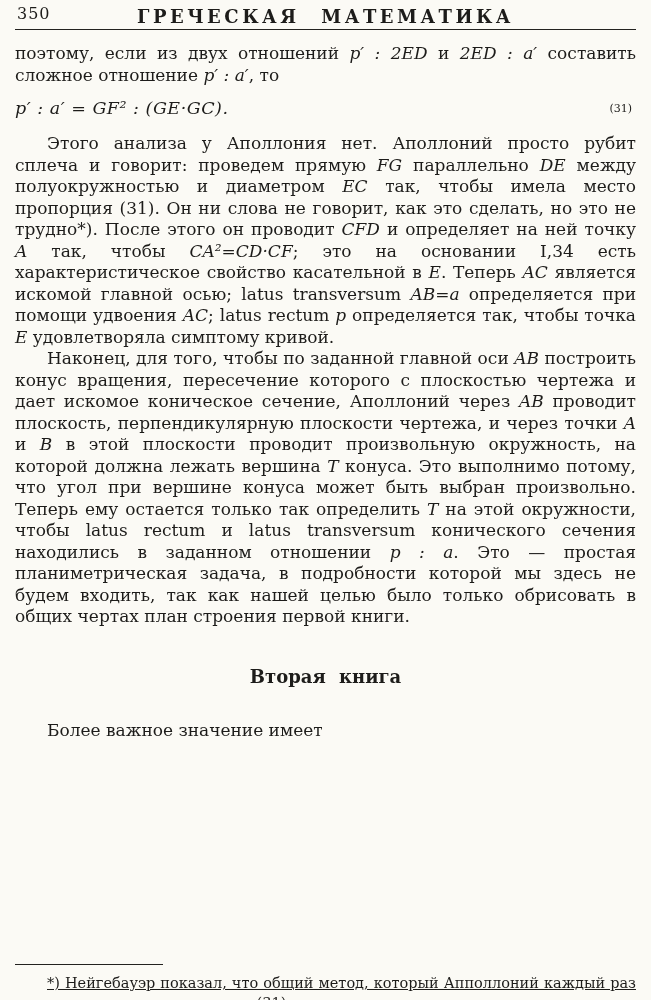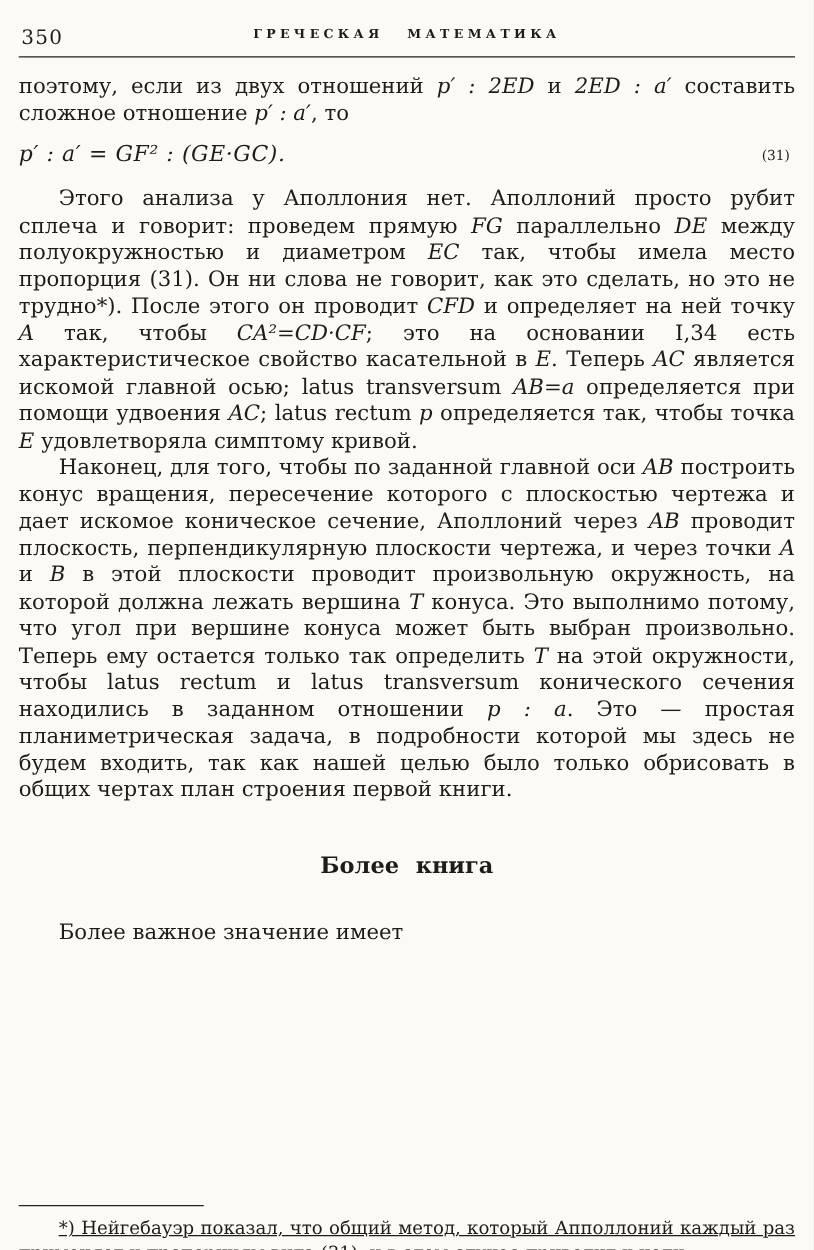--- a/index.html
+++ b/index.html
@@ -9,42 +9,42 @@
   }
   .page {
     position: relative;
     width: 651px;
     height: 1000px;
     margin: 0 auto;
     background: #fbfaf5;
     color: #1d1c1a;
     font-family: "DejaVu Serif", "Liberation Serif", serif;
     box-sizing: border-box;
-    padding: 20px 15px 0 15px;
+    padding: 4px 15px 0 15px;
     overflow: hidden;
   }
   
   .page-header {
     position: relative;
     height: 22px;
   }
   .page-number {
     position: absolute;
     left: 2px;
     top: 0;
     font-size: 16px;
     letter-spacing: 1px;
   }
   .running-title {
     position: absolute;
     left: 0;
     right: 0;
     top: 2px;
     text-align: center;
-    font-size: 10px;
+    font-size: 18px;
     font-weight: bold;
     letter-spacing: 3.5px;
     word-spacing: 12px;
   }
   .header-rule {
     height: 0;
     border-top: 1.7px solid #23221f;
     margin-top: 3px;
   }
   
@@ -126,21 +126,21 @@
 
     <div class="formula-row">
       <span class="formula-expr"><span class="it">p′ : a′ = GF² : (GE·GC).</span></span>
       <span class="formula-number">(31)</span>
     </div>
 
     <p class="para indent"><span>Этого анализа у Аполлония нет. Аполлоний просто рубит сплеча и говорит: проведем прямую </span><span class="it">FG</span><span> параллельно </span><span class="it">DE</span><span> между полуокружностью и диаметром </span><span class="it">EC</span><span> так, чтобы имела место пропорция (31). Он ни слова не говорит, как это сделать, но это не трудно*). После этого он проводит </span><span class="it">CFD</span><span> и определяет на ней точку </span><span class="it">A</span><span> так, чтобы </span><span class="it">CA²=CD·CF</span><span>; это на основании I,34 есть характеристическое свойство касательной в </span><span class="it">E</span><span>. Теперь </span><span class="it">AC</span><span> является искомой главной осью; latus transversum </span><span class="it">AB=a</span><span> определяется при помощи удвоения </span><span class="it">AC</span><span>; latus rectum </span><span class="it">p</span><span> определяется так, чтобы точка </span><span class="it">E</span><span> удовлетворяла симптому кривой.</span></p>
 
     <p class="para indent"><span>Наконец, для того, чтобы по заданной главной оси </span><span class="it">AB</span><span> построить конус вращения, пересечение которого с плоскостью чертежа и дает искомое коническое сечение, Аполлоний через </span><span class="it">AB</span><span> проводит плоскость, перпендикулярную плоскости чертежа, и через точки </span><span class="it">A</span><span> и </span><span class="it">B</span><span> в этой плоскости проводит произвольную окружность, на которой должна лежать вершина </span><span class="it">T</span><span> конуса. Это выполнимо потому, что угол при вершине конуса может быть выбран произвольно. Теперь ему остается только так определить </span><span class="it">T</span><span> на этой окружности, чтобы latus rectum и latus transversum конического сечения находились в заданном отношении </span><span class="it">p : a</span><span>. Это — простая планиметрическая задача, в подробности которой мы здесь не будем входить, так как нашей целью было только обрисовать в общих чертах план строения первой книги.</span></p>
 
-    <h2 class="section-heading">Более книга</h2>
+    <h2 class="section-heading">Вторая книга</h2>
 
 
 
 
     <p class="para indent"><span>Более важное значение имеет</span></p>
 
   </div>
 
   <div class="footnote-block">
     <div class="footnote-rule"></div>

